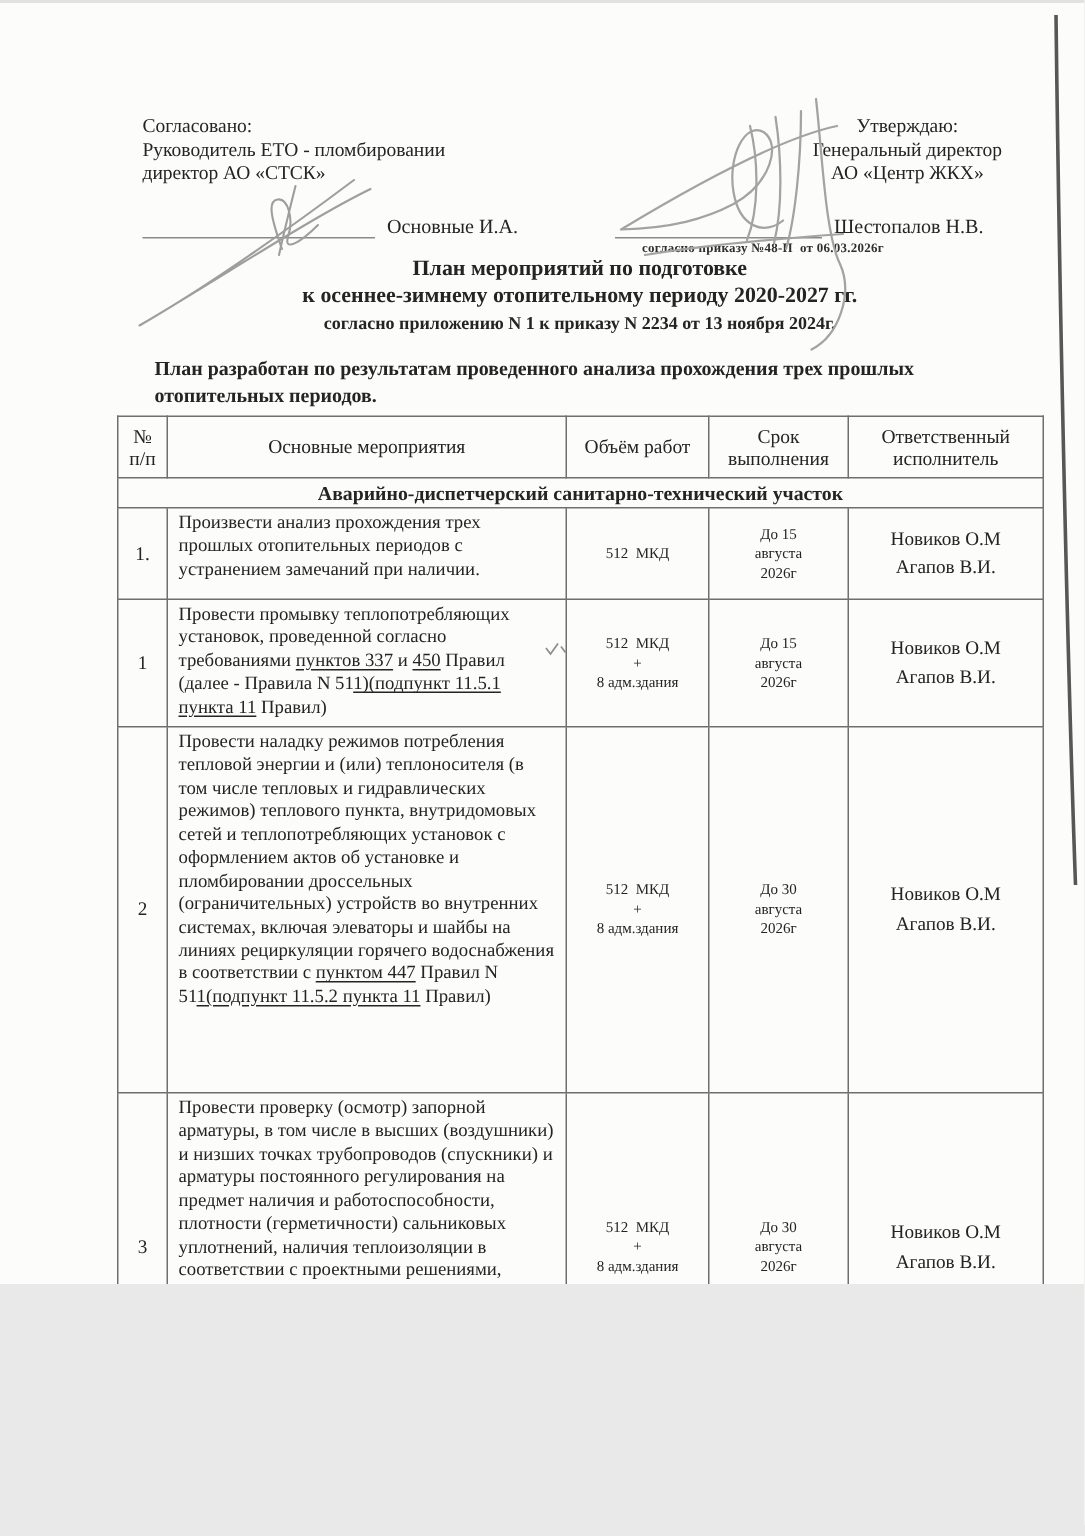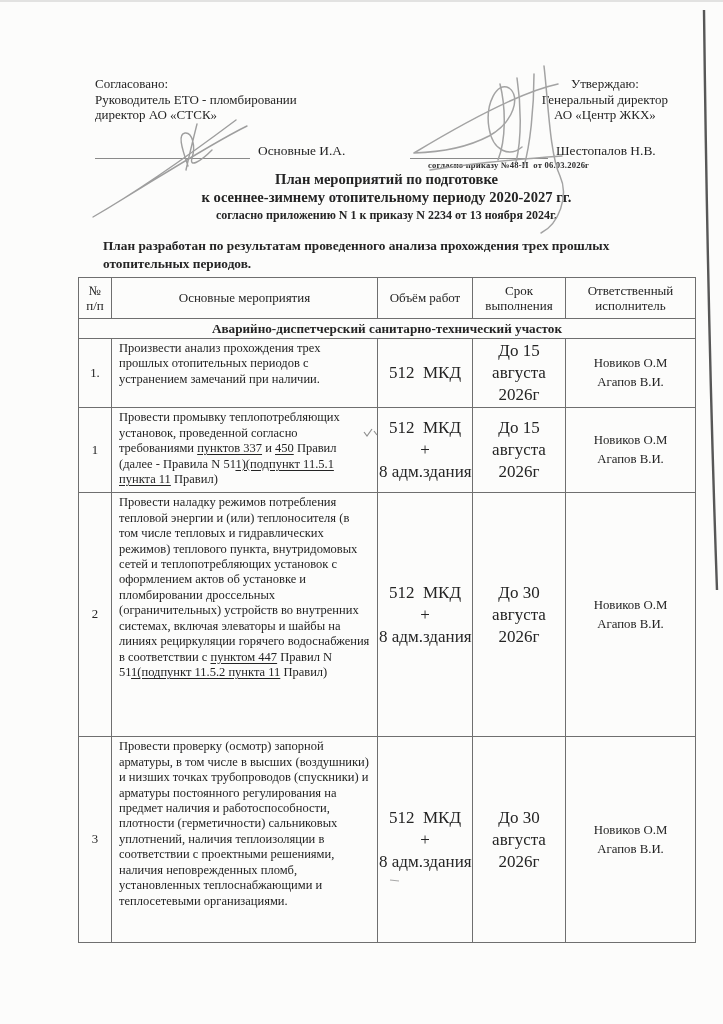--- a/index.html
+++ b/index.html
@@ -1,16 +1,16 @@
 <!DOCTYPE html>
 <html><head>
 <meta charset="utf-8">
 <style>
   html,body{margin:0;padding:0;background:#e9e9e9;}
-  .page{position:relative;width:723px;height:1024px;margin:0 auto;background:#fcfcfb;
+  .page{position:relative;width:723px;height:856px;margin:0 auto;background:#fcfcfb;
         font-family:"Liberation Serif",serif;color:#242424;overflow:hidden;}
   .top-edge{position:absolute;left:0;top:0;width:723px;height:2px;background:#d7d7d5;opacity:.7;}
 
   
   .appr{position:absolute;top:76px;font-size:13px;line-height:1.2;}
   .appr-left{left:95px;text-align:left;}
   .appr-right{right:55px;text-align:center;}
   .sig-row{position:absolute;font-size:13.4px;white-space:nowrap;}
   .sig-left{left:95px;top:143px;}
   .sig-right{left:410px;top:143px;}
@@ -28,21 +28,21 @@
   .intro{position:absolute;left:103px;top:237px;width:552px;font-size:13.3px;font-weight:bold;line-height:1.34;}
 
   
   table{position:absolute;left:78px;top:277px;width:617px;border-collapse:collapse;table-layout:fixed;}
   th,td{border:1px solid #6f6f6f;overflow:hidden;}
   thead th{font-weight:normal;font-size:13px;line-height:1.18;height:38px;vertical-align:middle;
            text-align:center;padding:1px 2px;}
   tr.section-row td{font-weight:bold;text-align:center;font-size:13.2px;height:19px;padding:0 2px;line-height:1.2;}
   td.num{text-align:center;vertical-align:middle;font-size:12.8px;}
   td.act{vertical-align:top;padding:2px 6px 2px 7px;font-size:12.5px;line-height:1.235;text-align:left;}
-  td.mid{text-align:center;vertical-align:middle;font-size:17px;line-height:1.3;}
+  td.mid{text-align:center;vertical-align:middle;font-size:10px;line-height:1.3;}
   td.mid div{white-space:pre;}
   td.resp{text-align:center;vertical-align:middle;font-size:12.8px;line-height:1.5;}
   .u{text-decoration:underline;text-underline-offset:2px;}
 
   
   .overlay{position:absolute;left:0;top:0;width:723px;height:1024px;pointer-events:none;}
 </style>
 </head>
 <body>
 

